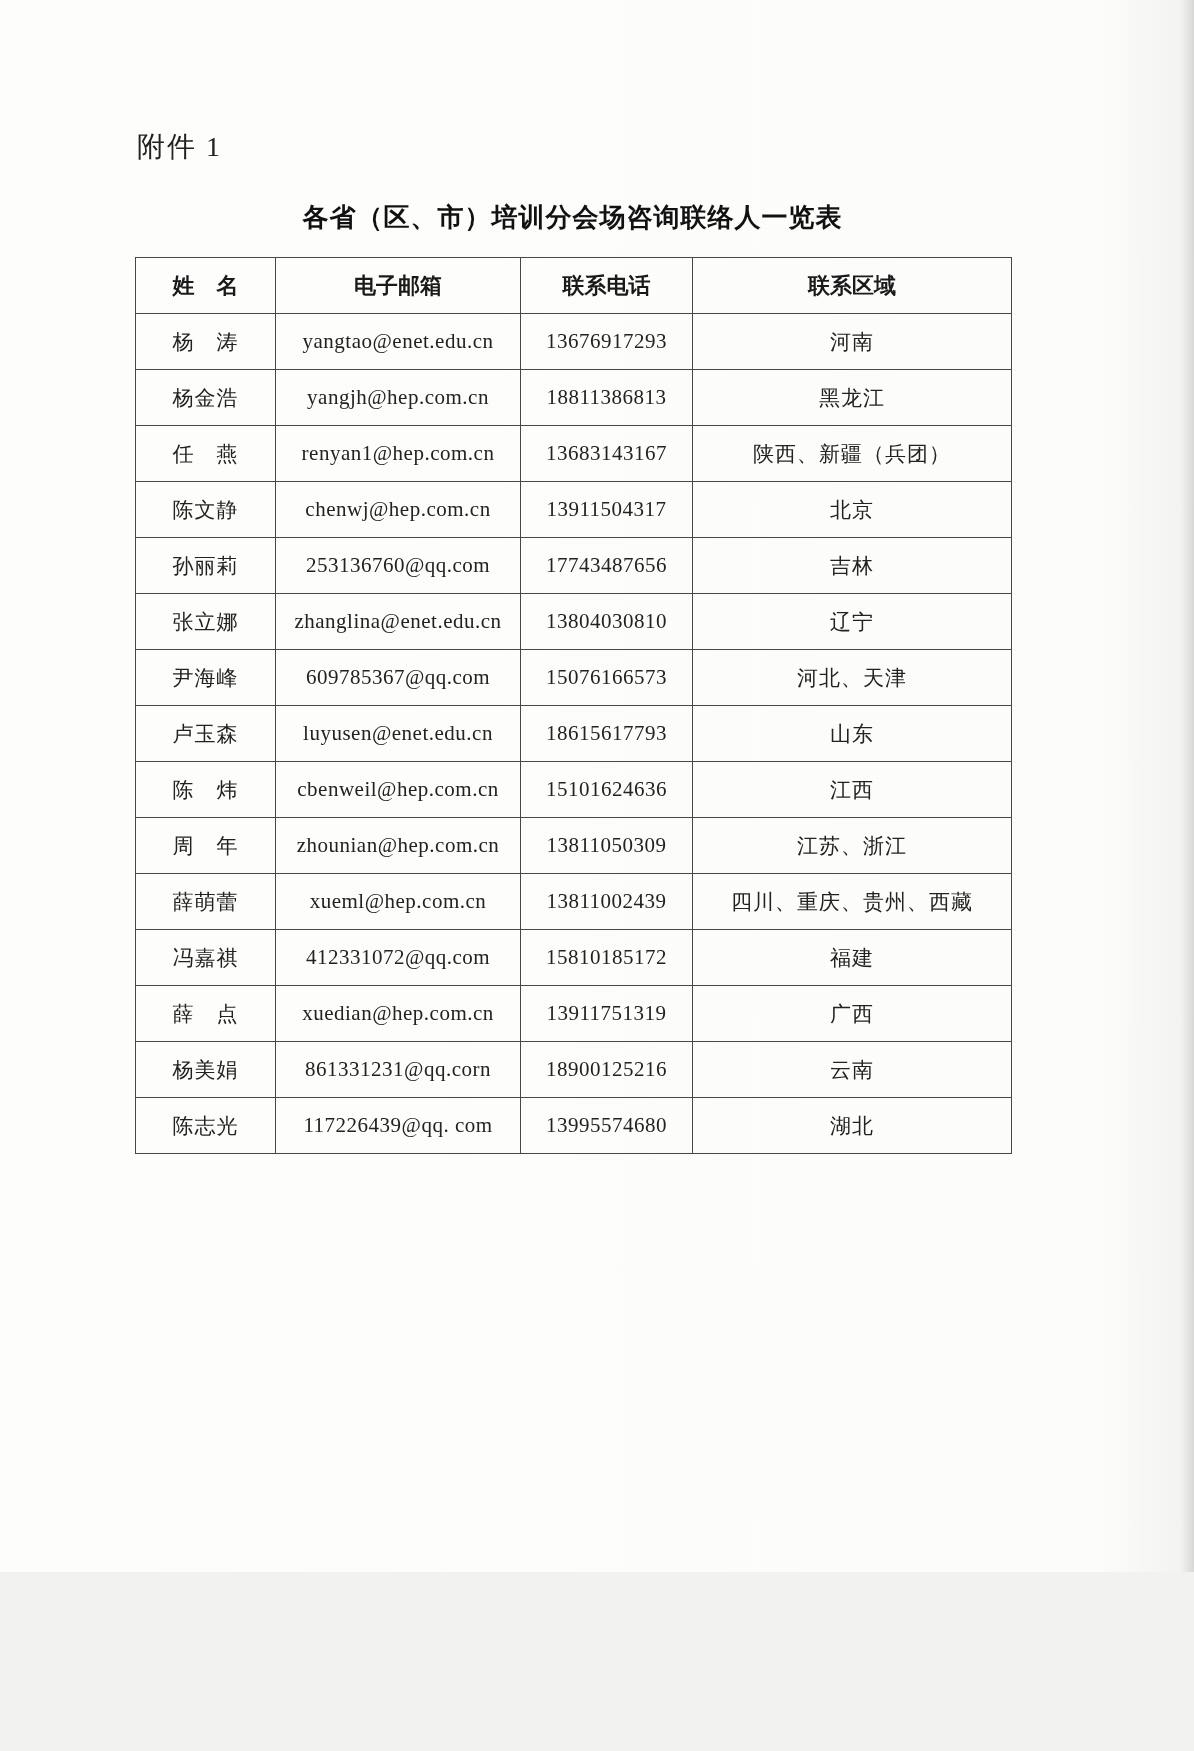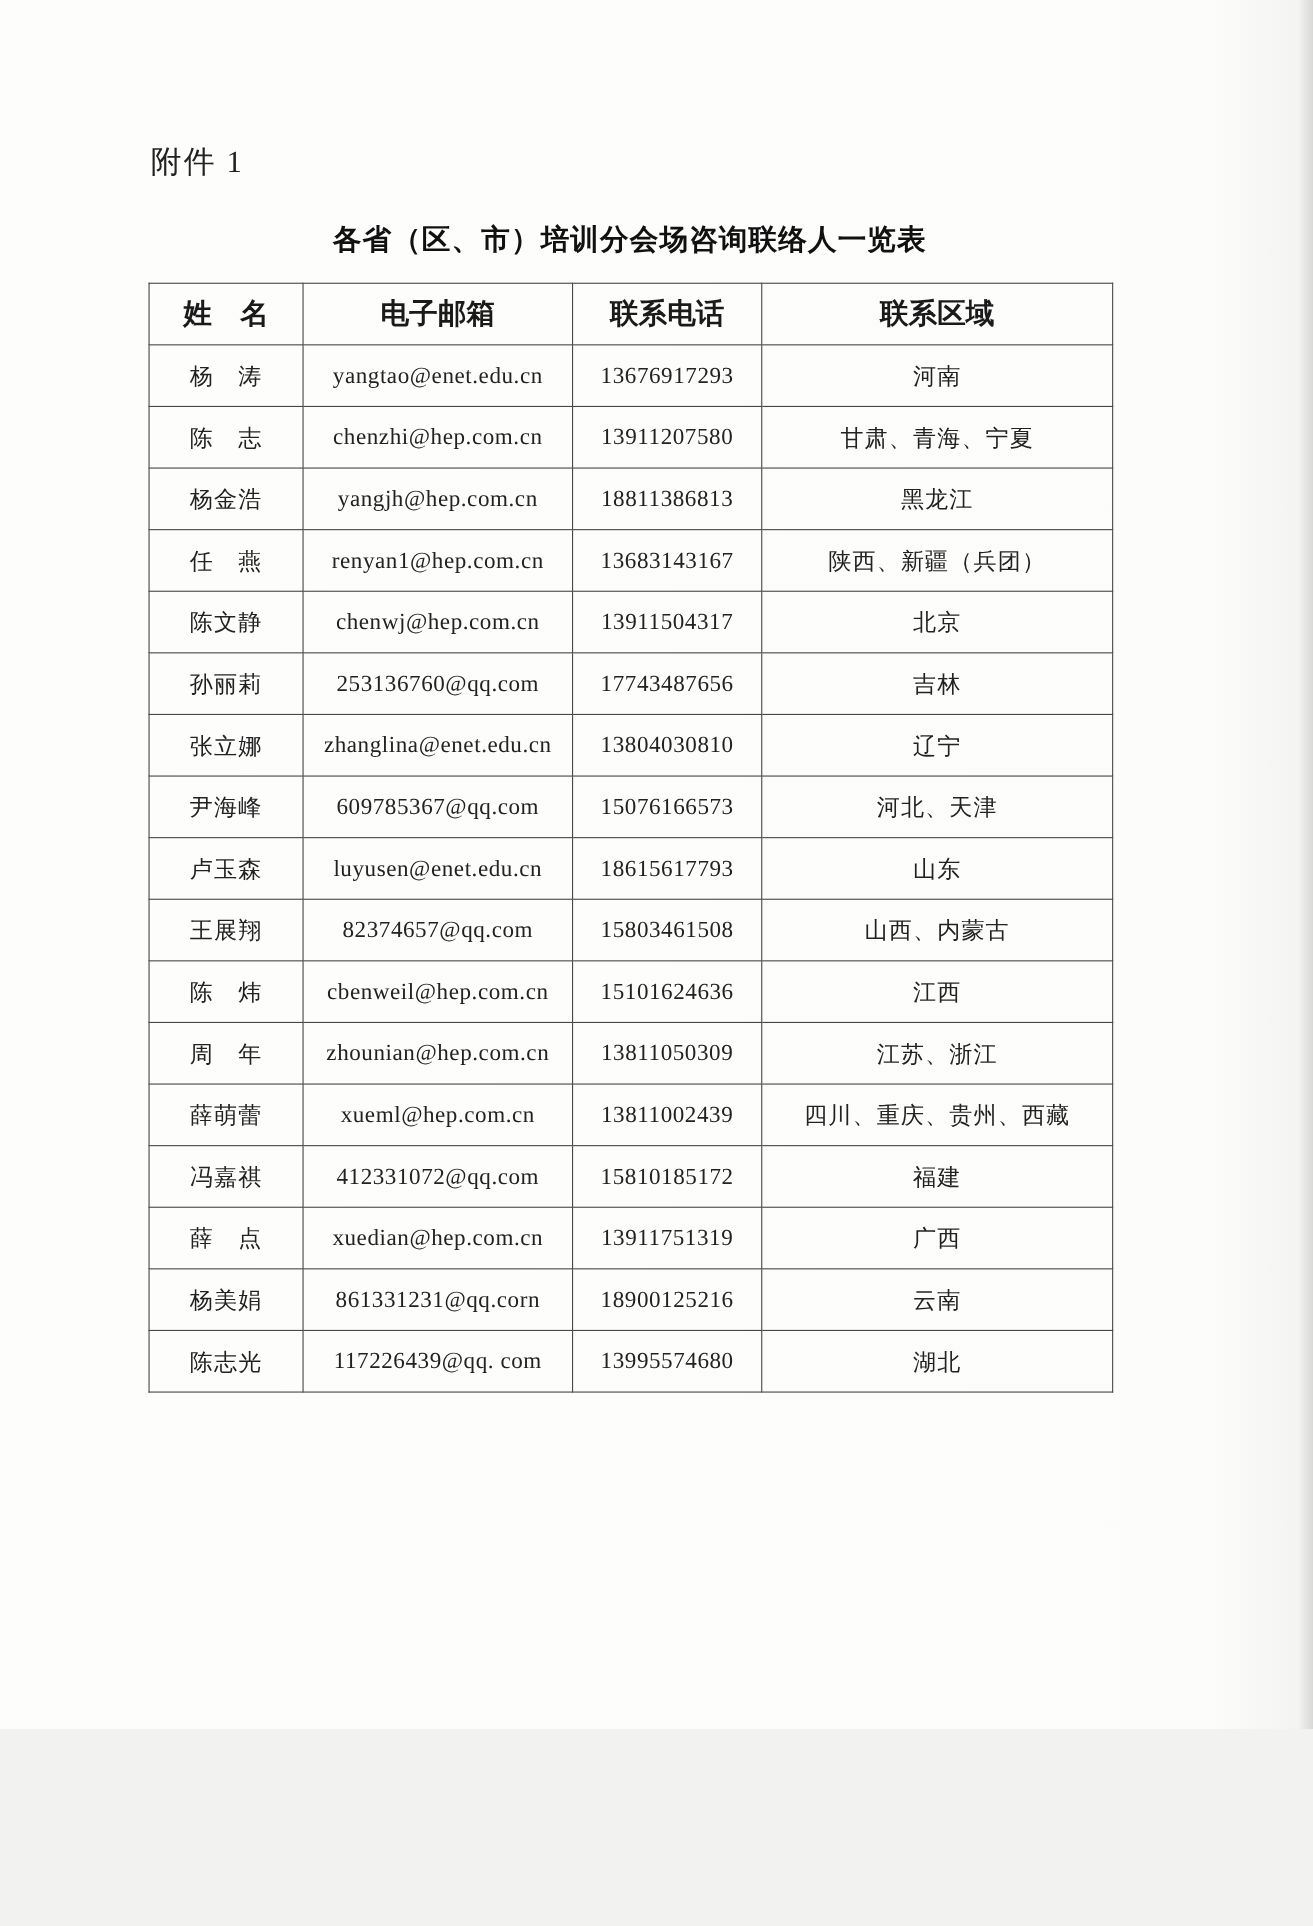--- a/index.html
+++ b/index.html
@@ -52,21 +52,21 @@
   .contact-table td {
     border: 1.6px solid #474747;
     height: 55px;
     padding: 0 4px;
     text-align: center;
     vertical-align: middle;
     overflow: hidden;
     white-space: nowrap;
   }
   .contact-table th {
-    font-size: 26px;
+    font-size: 22px;
     font-weight: bold;
     color: #1a1a1a;
   }
   .contact-table td {
     font-size: 21px;
     color: #222;
   }
   .contact-table td.email-cell,
   .contact-table td.phone-cell {
     font-family: "Liberation Serif", "DejaVu Serif", serif;
@@ -119,26 +119,20 @@
       </tr>
     </thead>
     <tbody id="table-body">
   <tr>
     <td class="name-cell">杨　涛</td>
     <td class="email-cell">yangtao@enet.edu.cn</td>
     <td class="phone-cell">13676917293</td>
     <td class="region-cell">河南</td>
   </tr>
 
-  <tr>
-    <td class="name-cell">陈　志</td>
-    <td class="email-cell">chenzhi@hep.com.cn</td>
-    <td class="phone-cell">13911207580</td>
-    <td class="region-cell">甘肃、青海、宁夏</td>
-  </tr>
 
   <tr>
     <td class="name-cell">杨金浩</td>
     <td class="email-cell">yangjh@hep.com.cn</td>
     <td class="phone-cell">18811386813</td>
     <td class="region-cell">黑龙江</td>
   </tr>
 
   <tr>
     <td class="name-cell">任　燕</td>
@@ -175,26 +169,20 @@
     <td class="region-cell">河北、天津</td>
   </tr>
 
   <tr>
     <td class="name-cell">卢玉森</td>
     <td class="email-cell">luyusen@enet.edu.cn</td>
     <td class="phone-cell">18615617793</td>
     <td class="region-cell">山东</td>
   </tr>
 
-  <tr>
-    <td class="name-cell">王展翔</td>
-    <td class="email-cell">82374657@qq.com</td>
-    <td class="phone-cell">15803461508</td>
-    <td class="region-cell">山西、内蒙古</td>
-  </tr>
 
   <tr>
     <td class="name-cell">陈　炜</td>
     <td class="email-cell">cbenweil@hep.com.cn</td>
     <td class="phone-cell">15101624636</td>
     <td class="region-cell">江西</td>
   </tr>
 
   <tr>
     <td class="name-cell">周　年</td>

